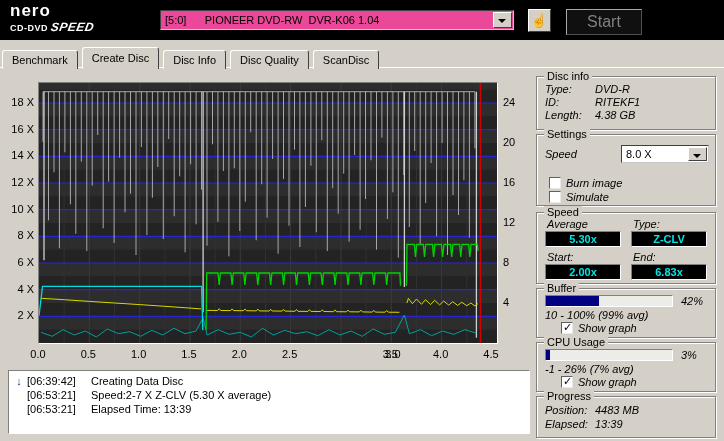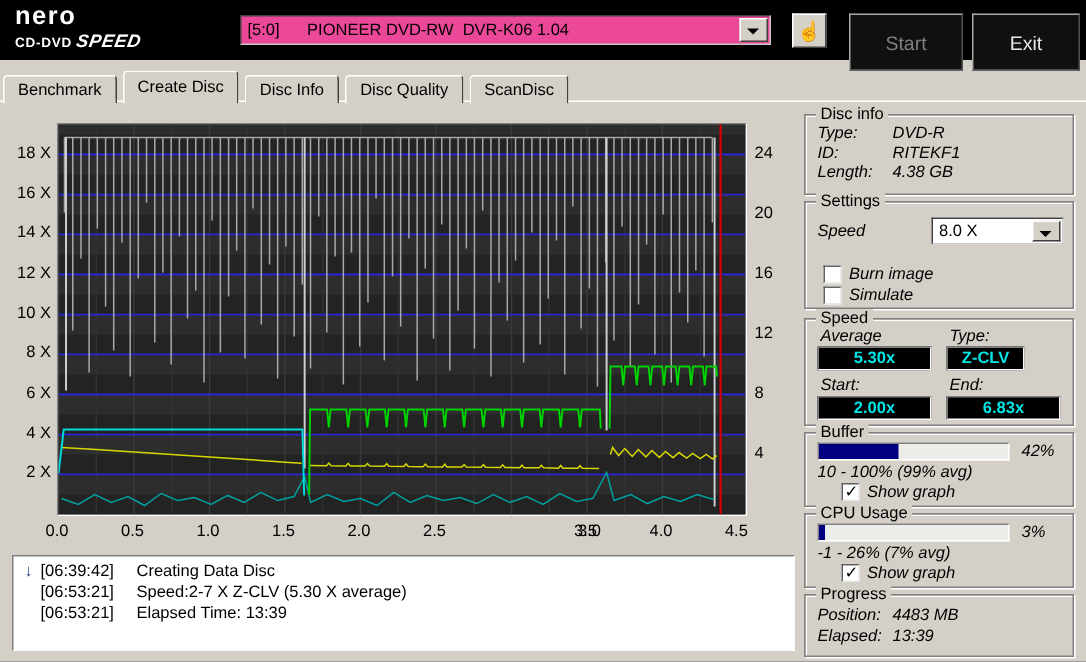--- a/index.html
+++ b/index.html
@@ -14,21 +14,21 @@
   .drive-combo{position:absolute;left:160px;top:10px;width:354px;height:20px;background:#ec4899;box-sizing:border-box;
                border:1px solid;border-color:#404040 #c8c8c8 #c8c8c8 #404040;}
   .combo-text{position:absolute;left:4px;top:1px;line-height:16px;white-space:pre;color:#000;}
   .combo-btn{position:absolute;right:1px;top:1px;bottom:1px;width:17px;background:#d4d0c8;
              border:1px solid;border-color:#fff #404040 #404040 #fff;}
   .arrow-down{position:absolute;left:4px;top:6px;width:0;height:0;border-left:4px solid transparent;
               border-right:4px solid transparent;border-top:4px solid #000;}
   .hand-btn{position:absolute;left:528px;top:9px;width:23px;height:23px;background:#d4d0c8;
             border:1px solid;border-color:#fff #404040 #404040 #fff;font-size:13px;line-height:20px;
             text-align:center;padding:0;color:#b8860b;}
-  .dark-btn{position:absolute;top:9px;height:38px;background:#101010;font-size:13px;
+  .dark-btn{position:absolute;top:9px;height:26px;background:#101010;font-size:16px;
             border:1px solid;border-color:#a8a8a8 #505050 #505050 #a8a8a8;}
   .start-btn{left:566px;width:76px;color:#808080;}
   .exit-btn{left:648px;width:72px;color:#e6e6e6;}
   
   .tabline{position:absolute;left:0;top:67px;width:724px;height:1px;background:#fff;z-index:1;}
   .tabs{position:absolute;left:2px;top:47px;height:22px;z-index:2;}
   .tab{position:relative;display:inline-block;top:2px;height:18px;line-height:18px;padding:0 9px;
        background:#d4d0c8;border:1px solid;border-color:#fff #404040 #d4d0c8 #fff;border-bottom:none;
        border-radius:3px 3px 0 0;margin-right:1px;z-index:2;}
   .tab.selected{top:0;height:21px;line-height:20px;z-index:3;text-align:right;}
@@ -75,21 +75,20 @@
       <div class="logo2"><span>CD-DVD</span><span class="logo-speed">SPEED</span></div>
     </div>
     <div class="drive-combo">
       <span class="combo-text">[5:0]      PIONEER DVD-RW  DVR-K06 1.04</span>
       <span class="combo-btn">
           <span class="arrow-down"></span>
         </span>
     </div>
     <button class="hand-btn"><span>☝</span></button>
     <button class="dark-btn start-btn">Start</button>
-    <button class="dark-btn exit-btn">Exit</button>
   </div>
 
   <div class="tabline"></div>
   <div class="tabs">
     <div class="tab">Benchmark</div>
     <div class="tab selected">Create Disc</div>
     <div class="tab">Disc Info</div>
     <div class="tab">Disc Quality</div>
     <div class="tab">ScanDisc</div>
   </div>
@@ -300,21 +299,21 @@
     <span class="lab" style="left:29px;top:42px">Burn image</span>
     <span class="cb" style="left:12px;top:56px"></span>
     <span class="lab" style="left:29px;top:56px">Simulate</span>
   </div>
 
   <div class="group" style="top:212px;height:72px">
     <span class="gtitle">Speed</span>
     <span class="lab" style="left:10px;top:5px">Average</span>
     <div class="lcd" style="left:8px;top:18px;width:76px">5.30x</div>
     <span class="lab" style="left:96px;top:5px">Type:</span>
-    <div class="lcd" style="left:94px;top:18px;width:52px">Z-CLV</div>
+    <div class="lcd" style="left:94px;top:18px;width:76px">Z-CLV</div>
     <span class="lab" style="left:10px;top:38px">Start:</span>
     <div class="lcd" style="left:8px;top:51px;width:76px">2.00x</div>
     <span class="lab" style="left:96px;top:38px">End:</span>
     <div class="lcd" style="left:94px;top:51px;width:76px">6.83x</div>
   </div>
 
   <div class="group" style="top:288px;height:50px">
     <span class="gtitle">Buffer</span>
     <div class="bar" style="left:8px;top:6px;width:128px">
         <div class="bar-fill" style="width: 42%;"></div>

